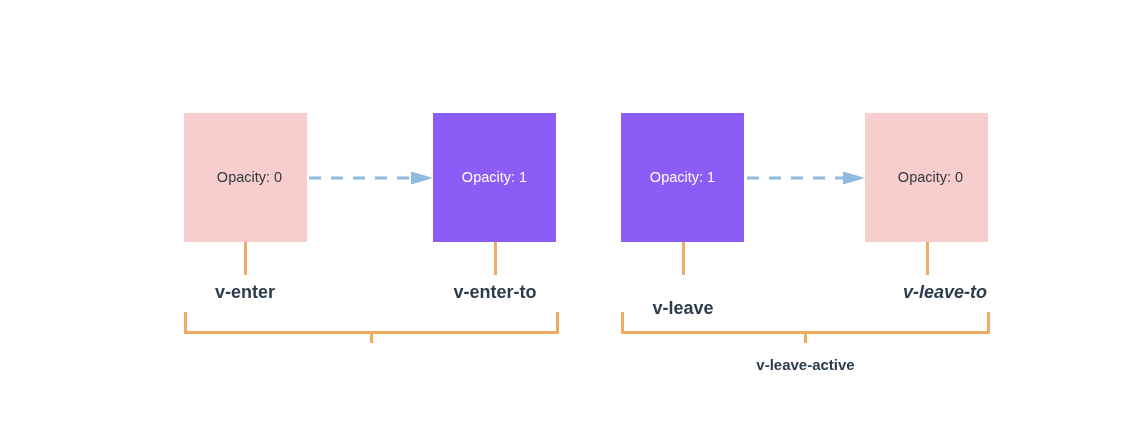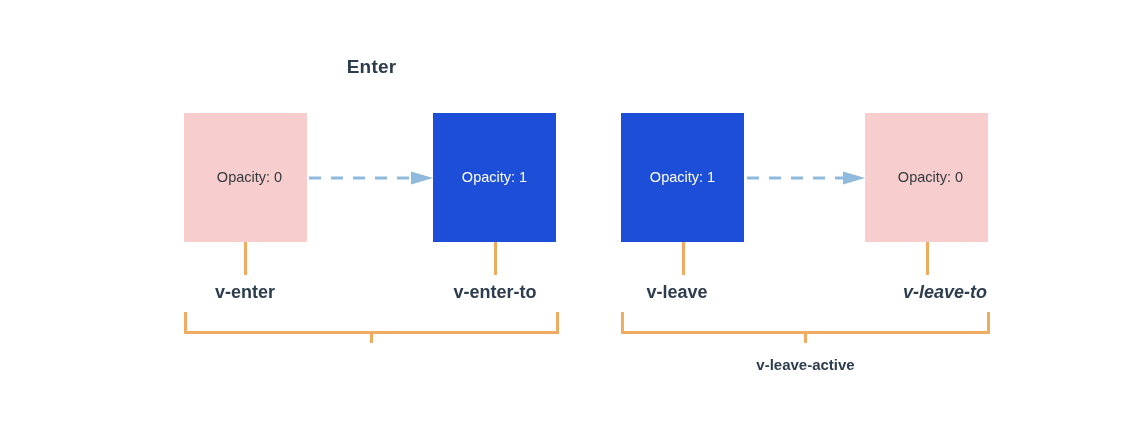--- a/index.html
+++ b/index.html
@@ -49,21 +49,21 @@
     align-items: center;
     justify-content: center;
     box-sizing: border-box;
   }
   .box-label {
     font-size: 14.5px;
     line-height: 1;
   }
   .box.pale { background: #f7cdcd; padding-left: 8px; }
   .box.pale .box-label { color: #333a3f; }
-  .box.solid { background: #1d4ed8; }
+  .box.solid { background: #8b5cf6; }
   .box.solid .box-label { color: #ffffff; }
 
   .group.enter .box.left  { left: 0px; }
   .group.enter .box.right { left: 249px; }
   .group.leave .box.left  { left: 0px; }
   .group.leave .box.right { left: 244px; }
 
   .arrow {
     position: absolute;
     top: 171px;
@@ -89,21 +89,21 @@
     position: absolute;
     top: 282px;
     font-size: 18px;
     font-weight: bold;
     color: #2e3d4e;
     white-space: nowrap;
     transform: translateX(-50%);
   }
   .group.enter .tag.t-left  { left: 61px; }
   .group.enter .tag.t-right { left: 311px; }
-  .group.leave .tag.t-left  { left: 56px; }
+  .group.leave .tag.t-left  { left: 62px; margin-top: 16px; }
   .group.leave .tag.t-right { left: 324px; font-style: italic; }
 
   .bracket {
     position: absolute;
     top: 311px;
     left: 0;
     height: 32px;
   }
   .group.enter .bracket { width: 375px; }
   .group.leave .bracket { width: 369px; }
@@ -121,21 +121,20 @@
     white-space: nowrap;
   }
 </style>
 </head>
 <body>
 
 <div class="stage">
 
   <div class="group enter">
 
-    <div class="group-title">Enter</div>
 
     <div class="box pale left">
       <span class="box-label">Opacity: 0</span>
     </div>
 
     <div class="arrow">
       <svg width="126" height="14" viewBox="0 0 126 14" xmlns="http://www.w3.org/2000/svg">
         <line x1="2" y1="7" x2="104" y2="7" stroke="#8fb9dd" stroke-width="3" stroke-dasharray="12 10" stroke-linecap="butt"></line>
         <polygon points="104,0.5 126,7 104,13.5" fill="#8fb9dd"></polygon>
       </svg>

